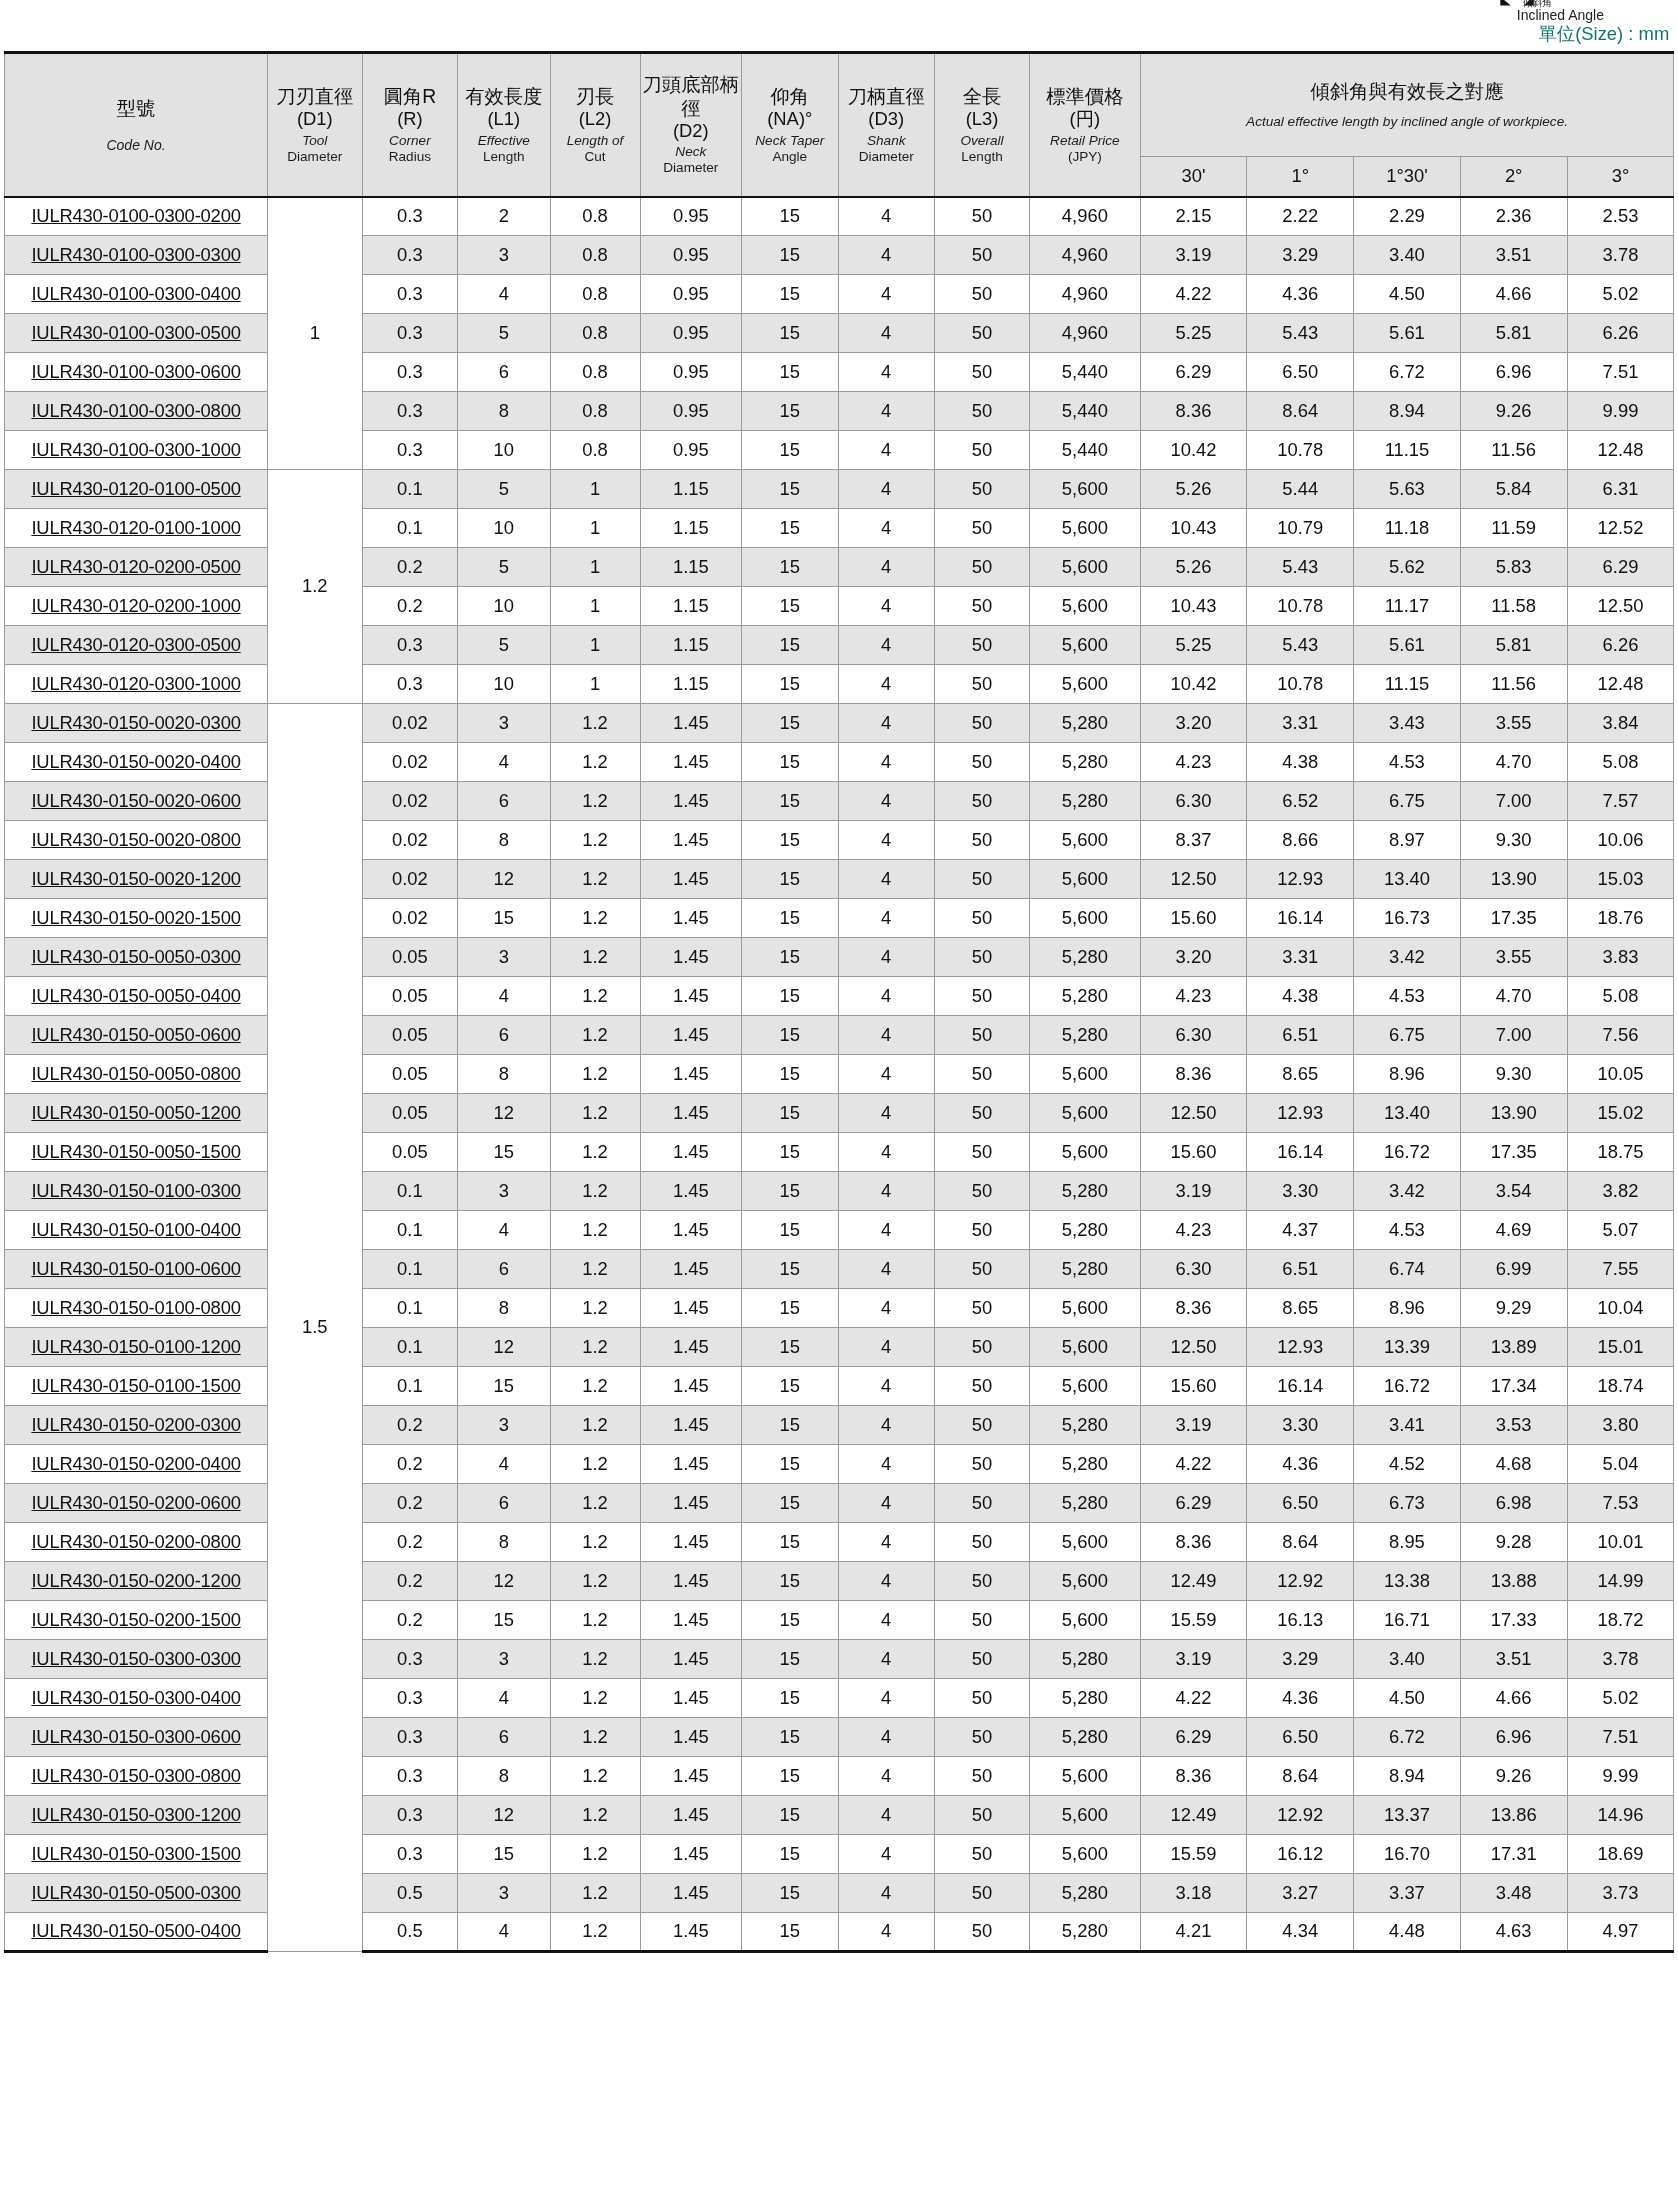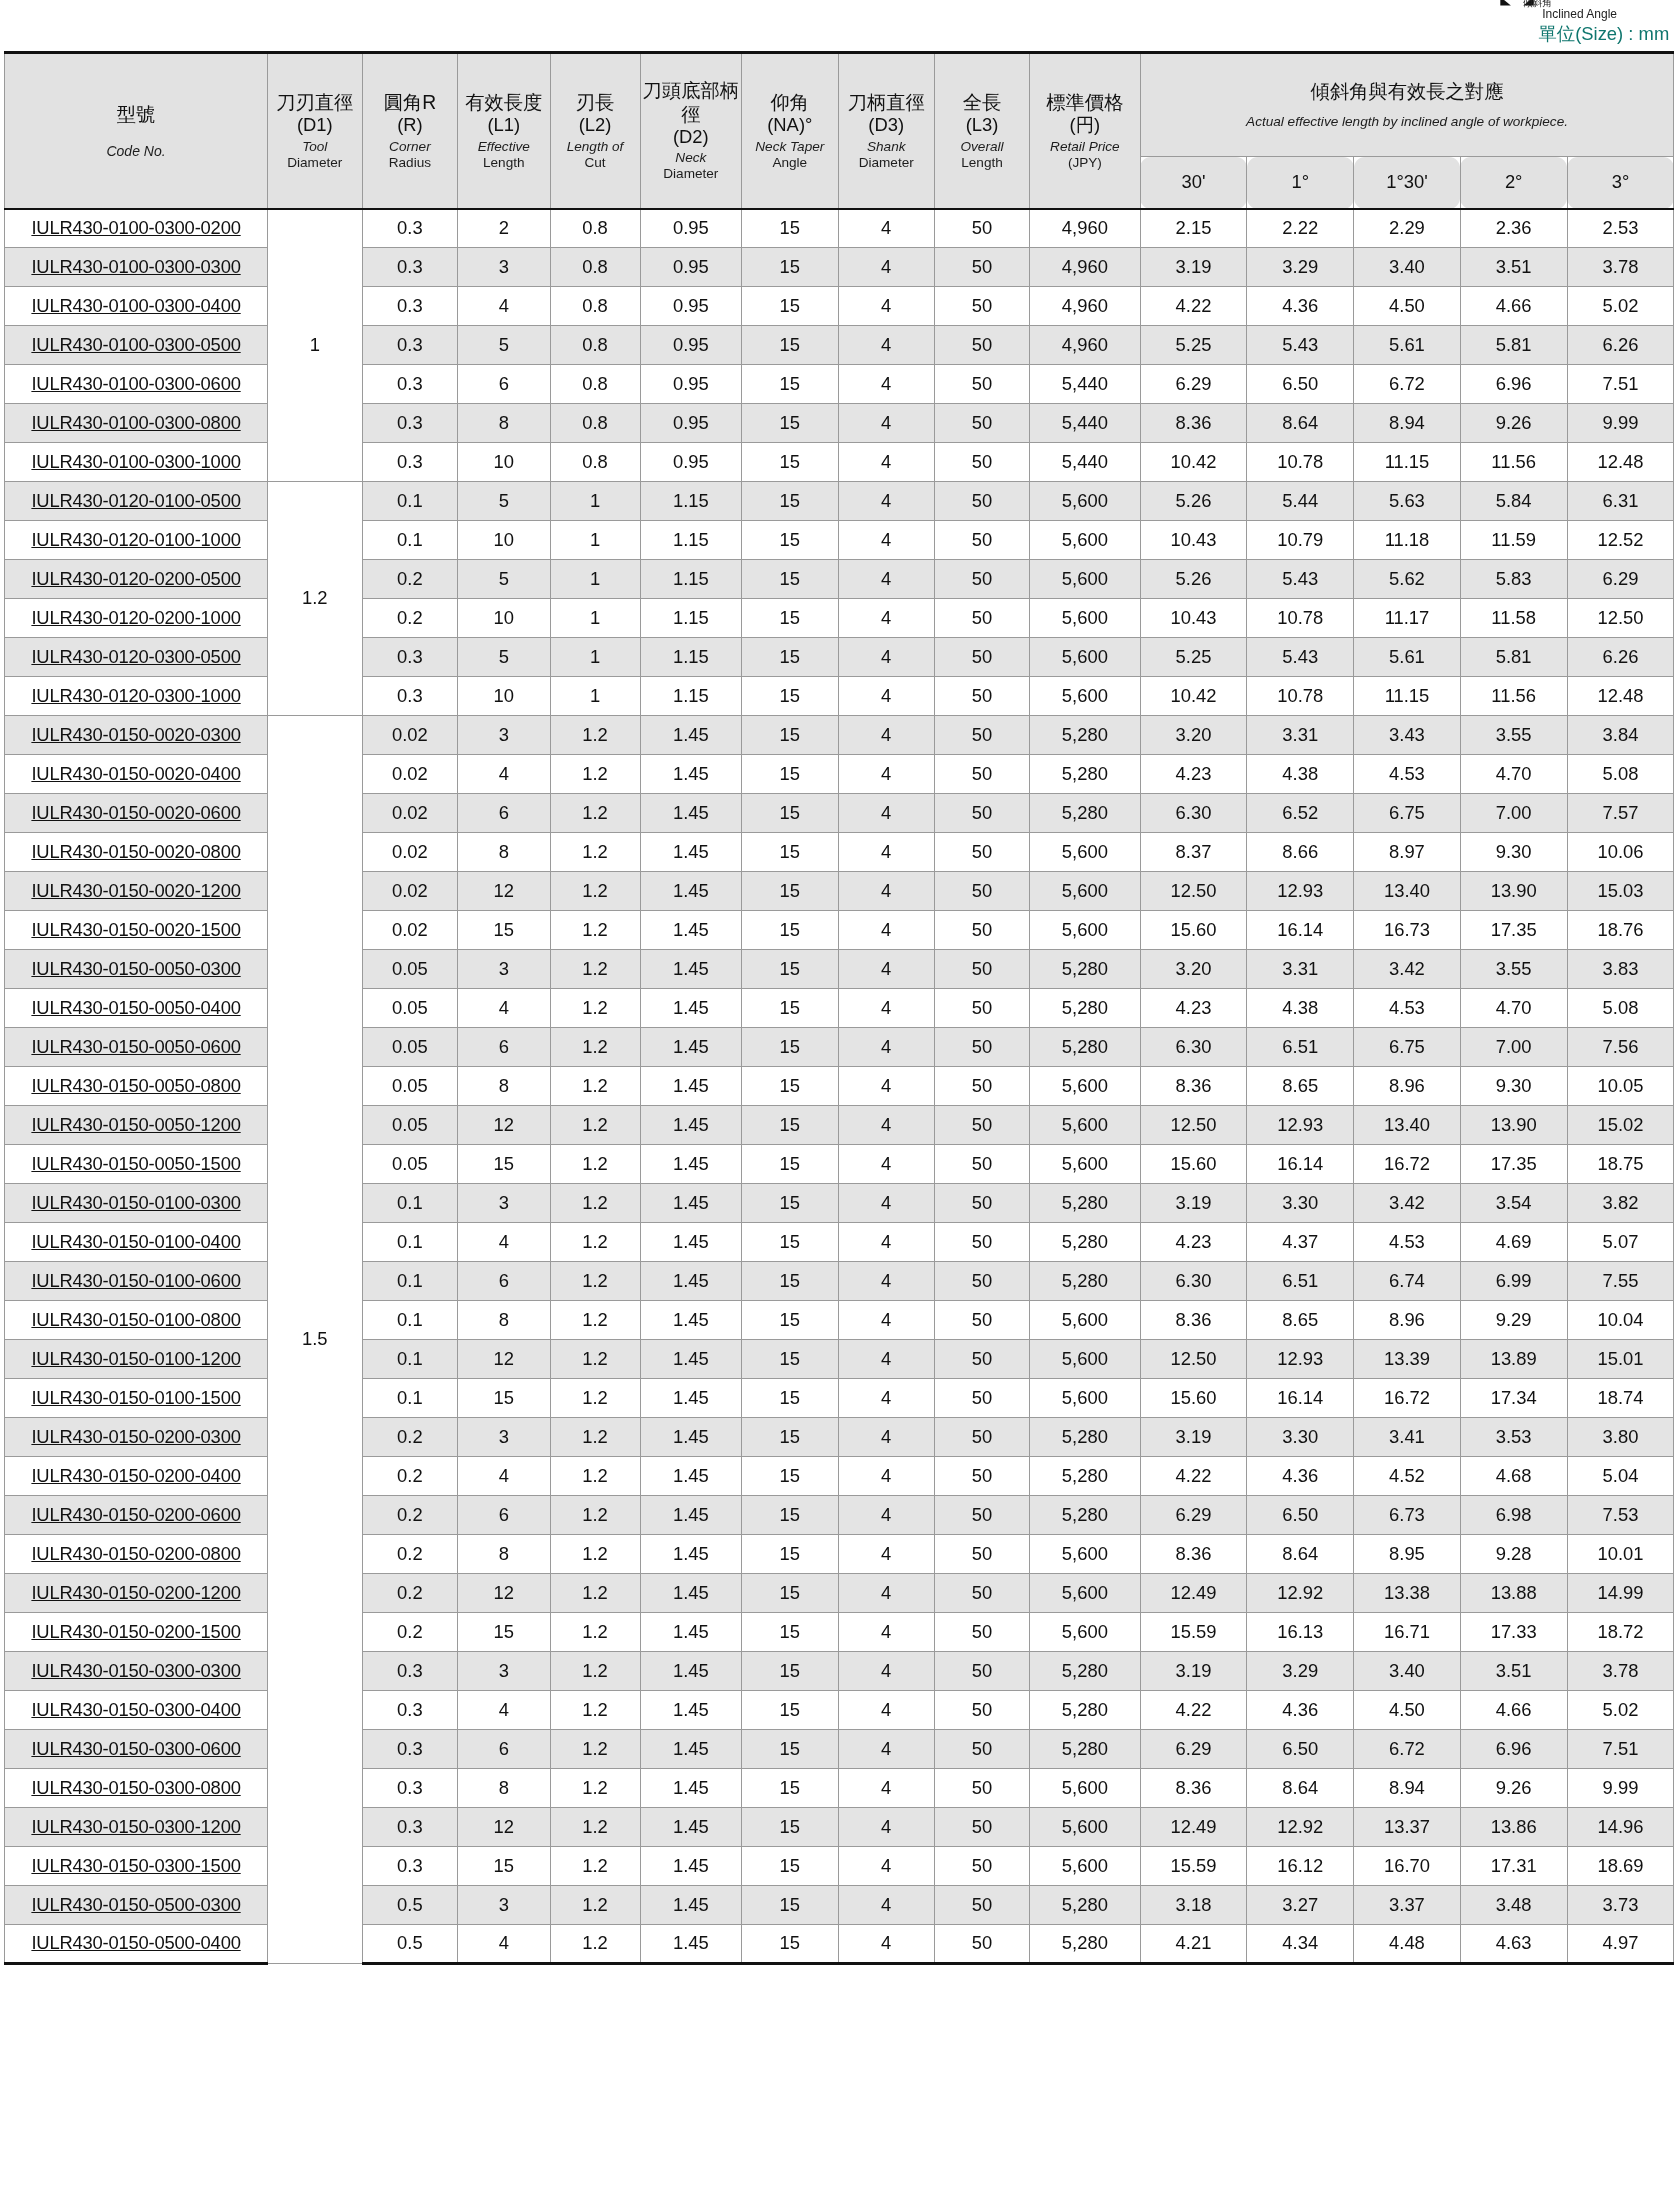--- a/index.html
+++ b/index.html
@@ -29,22 +29,22 @@
   .corner-icon {
     position: absolute;
     right: 58px; top: -5.3px;
     width: 132px; height: 28px;
   }
   .corner-icon .ja {
     position: absolute; right: 68px; top: 1.8px;
     font-size: 9.7px; color: #222; white-space: nowrap;
   }
   .corner-icon .en {
-    position: absolute; right: 3px; top: 12.3px;
-    font-size: 12px; color: #222; white-space: nowrap;
+    position: absolute; right: 16px; top: 12.3px;
+    font-size: 14px; color: #222; white-space: nowrap;
   }
   .corner-icon svg { position: absolute; left: 0; top: 0; }
   .units {
     position: absolute;
     right: 8.8px; top: 21px;
     font-size: 18.4px; color: #0f766e;
     white-space: nowrap;
   }
 
   
@@ -62,21 +62,21 @@
     text-align: center;
     vertical-align: middle;
     padding: 0;
     line-height: 1.12;
   }
 
   thead th {
     background: #e2e2e2;
   }
   thead tr.h1 th { height: 104px; }
-  thead tr.h2 th { height: 52px; font-size: 18.4px; border-radius: 11px; }
+  thead tr.h2 th { height: 40px; font-size: 18.4px; }
 
   .hz { font-size: 19.3px; display:block; line-height: 1.2; }
   .hcode { font-size: 18.4px; display:block; line-height:1.2; }
   .hen { font-size: 13.6px; display:block; line-height: 1.16; margin-top: 2.6px; color:#1d1d1d;font-style:italic;}
   .hen2 { font-size: 13.6px; display:block; line-height: 1.16; color:#1d1d1d;}
 
   th.model .hz { font-size: 19.3px; }
   th.model .hen { font-size: 14px; margin-top: 17px; }
 
   th.angwrap .hz { font-size: 19.3px; }

